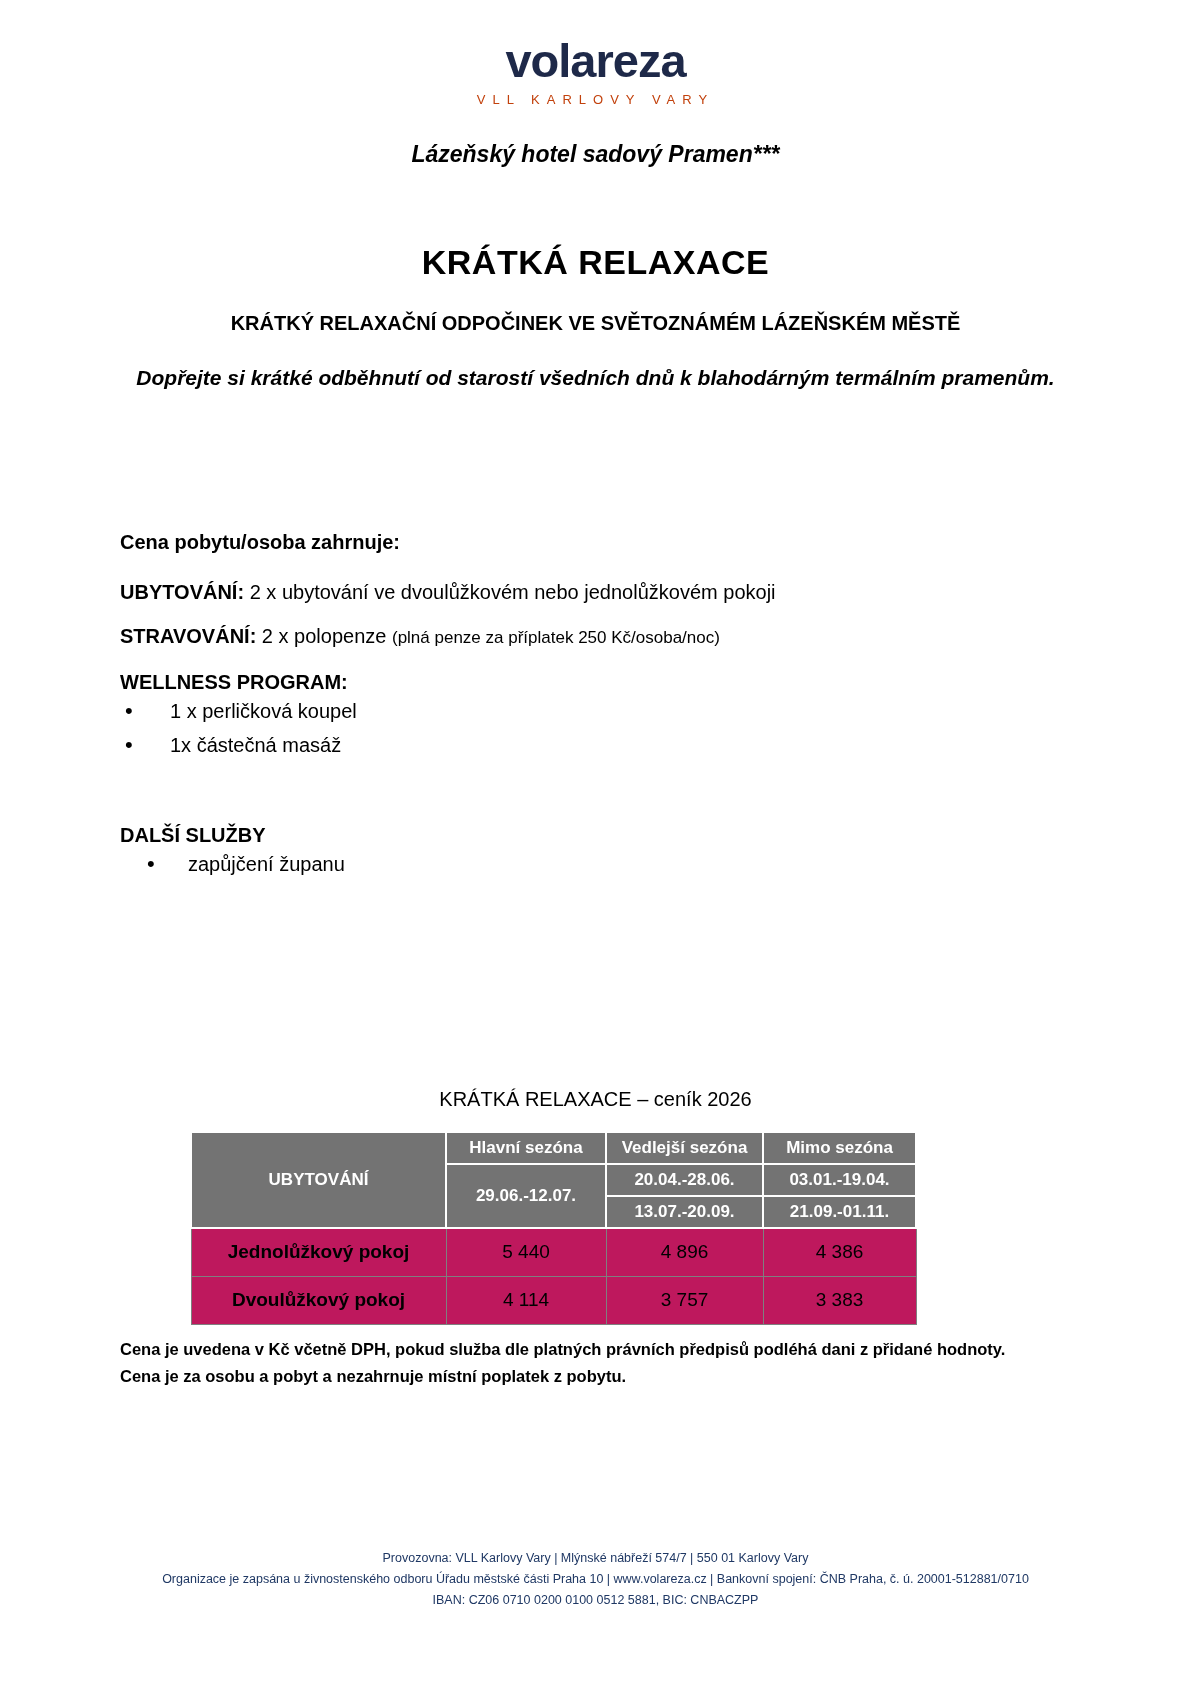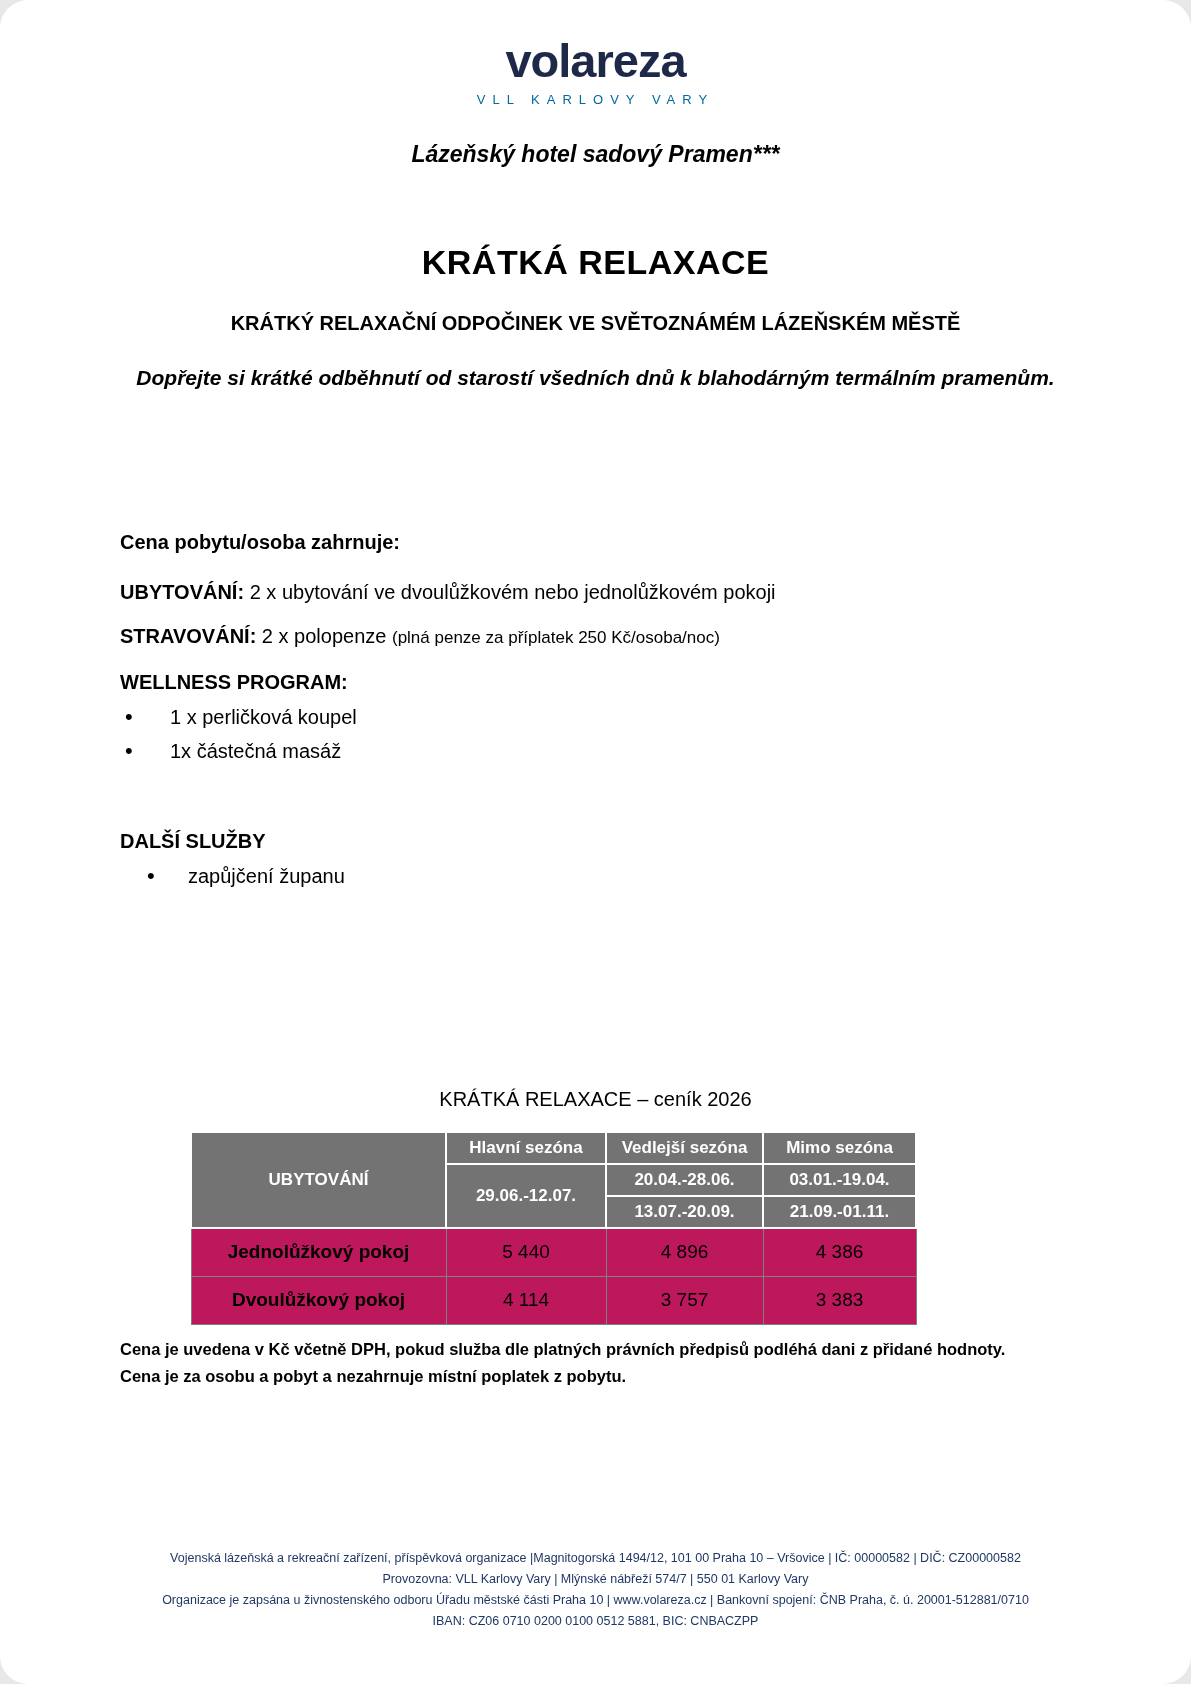--- a/index.html
+++ b/index.html
@@ -5,52 +5,51 @@
   * { margin:0; padding:0; box-sizing:border-box; }
   html,body { background:#e8e8e8; }
   body { font-family:"Liberation Sans", sans-serif; }
   .page {
     position:relative;
     width:1191px; height:1684px;
     margin:0 auto;
     background:#ffffff;
     color:#000000;
     overflow:hidden;
-    border-radius:28px;
   }
   .centered { position:absolute; left:0; right:0; text-align:center; }
 
   
   .logo-block { top:36px; }
   .logo-text {
     font-size:47px; font-weight:800; letter-spacing:-1px;
     color:#1e2949; line-height:1.05;
     font-family:"Liberation Sans", sans-serif;
   }
   .logo-sub {
     margin-top:7px; font-size:13px; letter-spacing:7px;
-    color:#0369a1; font-weight:500;
+    color:#c2410c; font-weight:500;
   }
 
   
   .hotel-title { top:141px; font-size:23px; font-weight:700; font-style:italic; }
   .package-title { top:243px; font-size:34px; font-weight:800; letter-spacing:0.5px; }
   .subtitle { top:312px; font-size:20px; font-weight:700; }
   .tagline { top:366px; font-size:21px; font-weight:700; font-style:italic; }
 
   
   .section-included { position:absolute; top:531px; left:120px; right:100px; }
   .sec-heading { font-size:20px; font-weight:700; }
   .line { font-size:20px; }
   .line-accommodation { margin-top:27px; }
   .line-meals { margin-top:21px; }
   .bold-label { font-weight:700; }
   .small-note { font-size:17px; }
   .wellness-heading { margin-top:23px; font-size:20px; font-weight:700; }
-  ul.bullets { list-style:none; margin-top:6px; }
+  ul.bullets { list-style:none; }
   ul.bullets li { position:relative; padding-left:50px; font-size:20px; line-height:34px; }
   ul.bullets li::before {
     content:"\2022"; position:absolute; left:5px; top:0;
     font-size:22px; line-height:34px;
   }
   .services-heading { margin-top:62px; font-size:20px; font-weight:700; }
   ul.bullets-inset li { padding-left:68px; }
   ul.bullets-inset li::before { left:27px; }
 
   
@@ -156,19 +155,18 @@
       </tbody>
     </table>
   </div>
 
   <div class="notes">
     <p>Cena je uvedena v Kč včetně DPH, pokud služba dle platných právních předpisů podléhá dani z přidané hodnoty.</p>
     <p>Cena je za osobu a pobyt a nezahrnuje místní poplatek z pobytu.</p>
   </div>
 
   <div class="centered footer">
-    <p>Vojenská lázeňská a rekreační zařízení, příspěvková organizace |Magnitogorská 1494/12, 101 00 Praha 10 – Vršovice | IČ: 00000582 | DIČ: CZ00000582</p>
     <p>Provozovna: VLL Karlovy Vary | Mlýnské nábřeží 574/7 | 550 01 Karlovy Vary</p>
     <p>Organizace je zapsána u živnostenského odboru Úřadu městské části Praha 10 | www.volareza.cz | Bankovní spojení: ČNB Praha, č. ú. 20001-512881/0710</p>
     <p>IBAN: CZ06 0710 0200 0100 0512 5881, BIC: CNBACZPP</p>
   </div>
 
 </div>
 
 </body></html>

